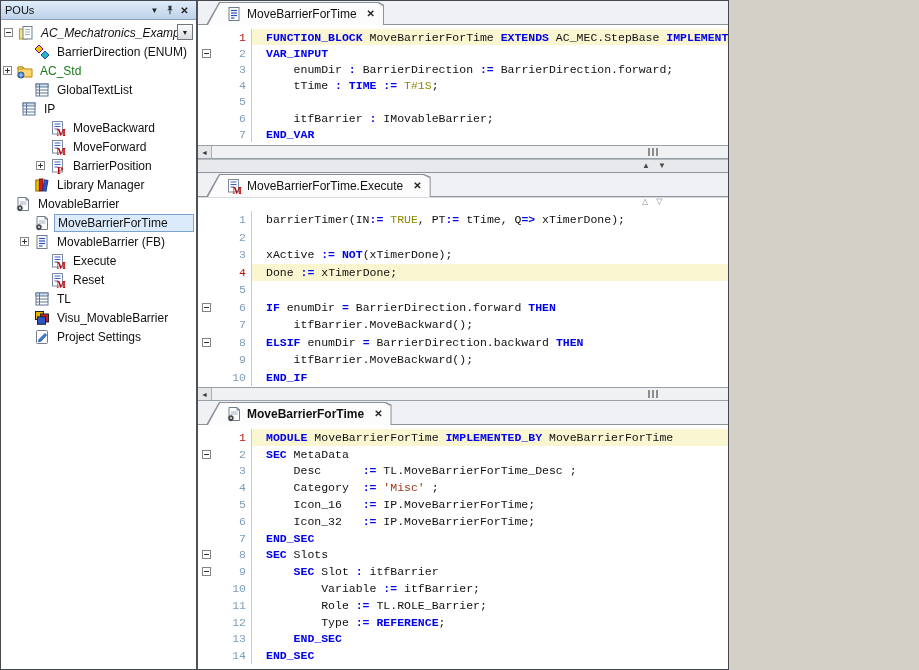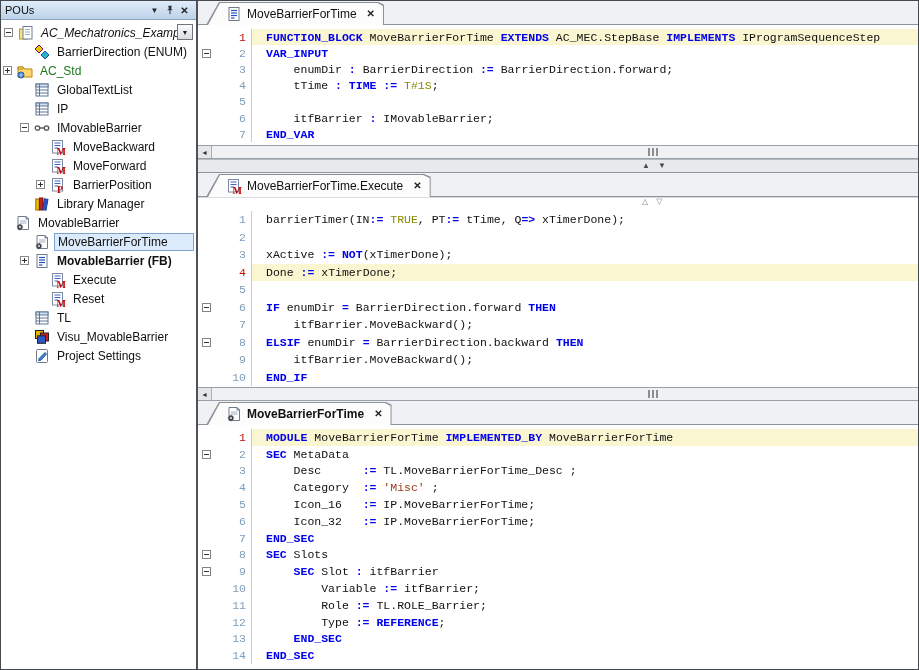--- a/index.html
+++ b/index.html
@@ -1,18 +1,18 @@
 <!DOCTYPE html>
 <html><head>
 <meta charset="utf-8">
 <style>
   * { box-sizing: border-box; }
   html,body { margin:0; padding:0; background:#d4d0c8; }
   #window {
-    width:919px; height:670px; position:relative; display:flex;
+    width:729px; height:670px; position:relative; display:flex;
     background:#fff; border:1px solid #45484d; overflow:hidden;
     font-family:"Liberation Sans", sans-serif;
   }
   
   #pou-panel { width:197px; flex:none; display:flex; flex-direction:column;
     border-right:2px solid #4e5258; background:#fff; }
   #pou-header { height:19px; flex:none; display:flex; align-items:center;
     background:linear-gradient(#e0ecf9,#bdd2e9); border-bottom:1px solid #8aa0ba;
     padding:0 4px; font-size:11px; color:#111; }
   #pou-header .title { flex:1; }
@@ -145,43 +145,32 @@
             <svg viewBox="0 0 16 16">
               <rect x="2" y="2" width="12" height="12" fill="#fff" stroke="#5f7795"></rect>
               <rect x="2" y="2" width="12" height="3" fill="#cfe0f2" stroke="#5f7795"></rect>
               <line x1="5.5" y1="2" x2="5.5" y2="14" stroke="#5f7795"></line>
               <line x1="2" y1="8" x2="14" y2="8" stroke="#5f7795"></line>
               <line x1="2" y1="11" x2="14" y2="11" stroke="#5f7795"></line>
             </svg>
           </span>
           <span class="lbl">GlobalTextList</span>
         </div>
-        <div class="trow" style="padding-left: 19px;">
+        <div class="trow" style="padding-left: 6px;">
           <span class="exp-sp"></span>
           <span class="icon">
             <svg viewBox="0 0 16 16">
               <rect x="2" y="2" width="12" height="12" fill="#fff" stroke="#5f7795"></rect>
               <rect x="2" y="2" width="12" height="3" fill="#cfe0f2" stroke="#5f7795"></rect>
               <line x1="5.5" y1="2" x2="5.5" y2="14" stroke="#5f7795"></line>
               <line x1="2" y1="8" x2="14" y2="8" stroke="#5f7795"></line>
               <line x1="2" y1="11" x2="14" y2="11" stroke="#5f7795"></line>
             </svg>
           </span>
           <span class="lbl">IP</span>
-        </div>
-        <div class="trow" style="padding-left: 19px;">
-          <span class="exp"></span>
-          <span class="icon">
-            <svg viewBox="0 0 16 16">
-              <line x1="4" y1="8" x2="12" y2="8" stroke="#555" stroke-width="1.4"></line>
-              <circle cx="3.5" cy="8" r="2.2" fill="#fff" stroke="#555" stroke-width="1.3"></circle>
-              <circle cx="12.5" cy="8" r="2.2" fill="#fff" stroke="#555" stroke-width="1.3"></circle>
-            </svg>
-          </span>
-          <span class="lbl">IMovableBarrier</span>
         </div>
         <div class="trow" style="padding-left: 35px;">
           <span class="exp-sp"></span>
           <span class="icon">
             <svg viewBox="0 0 16 16">
               <rect x="2.5" y="1.5" width="10" height="12.5" fill="#fff" stroke="#7d8aa0"></rect>
               <line x1="4.5" y1="4" x2="10.5" y2="4" stroke="#3a62c8"></line>
               <line x1="4.5" y1="6.5" x2="10.5" y2="6.5" stroke="#3a62c8"></line>
               <line x1="4.5" y1="9" x2="8" y2="9" stroke="#3a62c8"></line>
               <text x="6.5" y="15.5" font-size="10" font-weight="bold" fill="#c00000" font-family="serif">M</text>
@@ -253,21 +242,21 @@
               <line x1="5" y1="8" x2="11.5" y2="8" stroke="#9fb0c4"></line>
               <g stroke="#44484e" stroke-width="1.1">
                 <path d="M5 8.8v6.4M1.8 12h6.4M2.8 9.8l4.4 4.4M7.2 9.8l-4.4 4.4"></path>
               </g>
               <circle cx="5" cy="12" r="2.4" fill="#44484e"></circle>
               <circle cx="5" cy="12" r="0.9" fill="#fff"></circle>
             </svg>
           </span>
           <span class="lbl">MoveBarrierForTime</span>
         </div>
-        <div class="trow" style="padding-left: 19px; font-weight: bold;">
+        <div class="trow" style="padding-left: 19px;">
           <span class="exp plus"></span>
           <span class="icon">
             <svg viewBox="0 0 16 16">
               <rect x="3" y="1.5" width="10" height="13" fill="#fff" stroke="#707c8c"></rect>
               <line x1="5" y1="4.5" x2="11" y2="4.5" stroke="#2a50c0" stroke-width="1.2"></line>
               <line x1="5" y1="7" x2="11" y2="7" stroke="#2a50c0" stroke-width="1.2"></line>
               <line x1="5" y1="9.5" x2="11" y2="9.5" stroke="#2a50c0" stroke-width="1.2"></line>
               <line x1="5" y1="12" x2="8.5" y2="12" stroke="#2a50c0" stroke-width="1.2"></line>
             </svg>
           </span>

